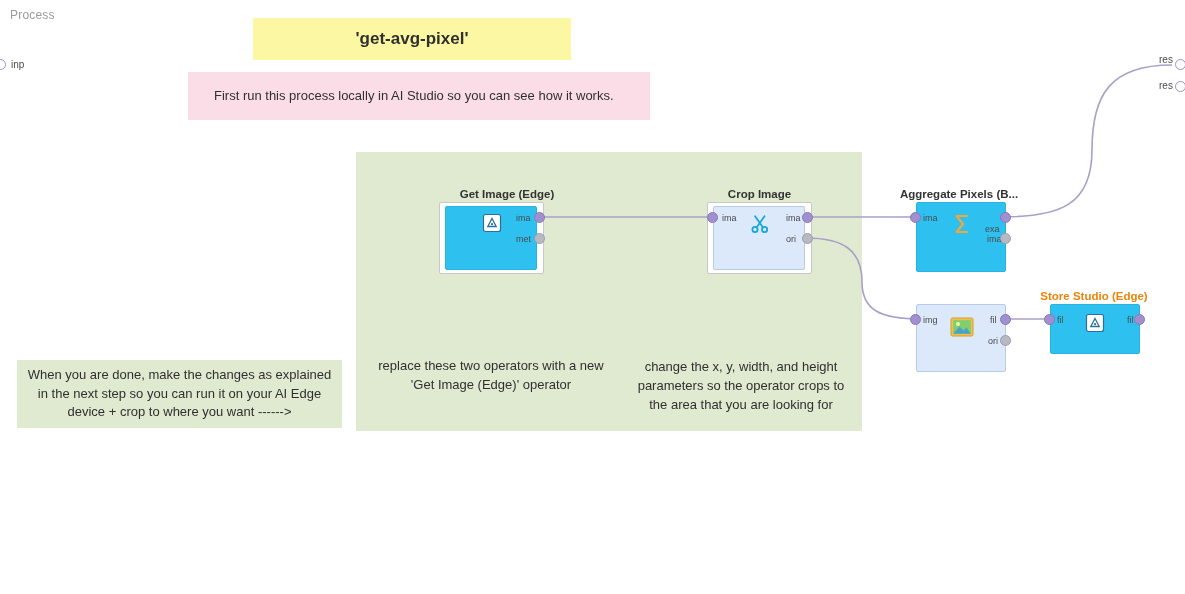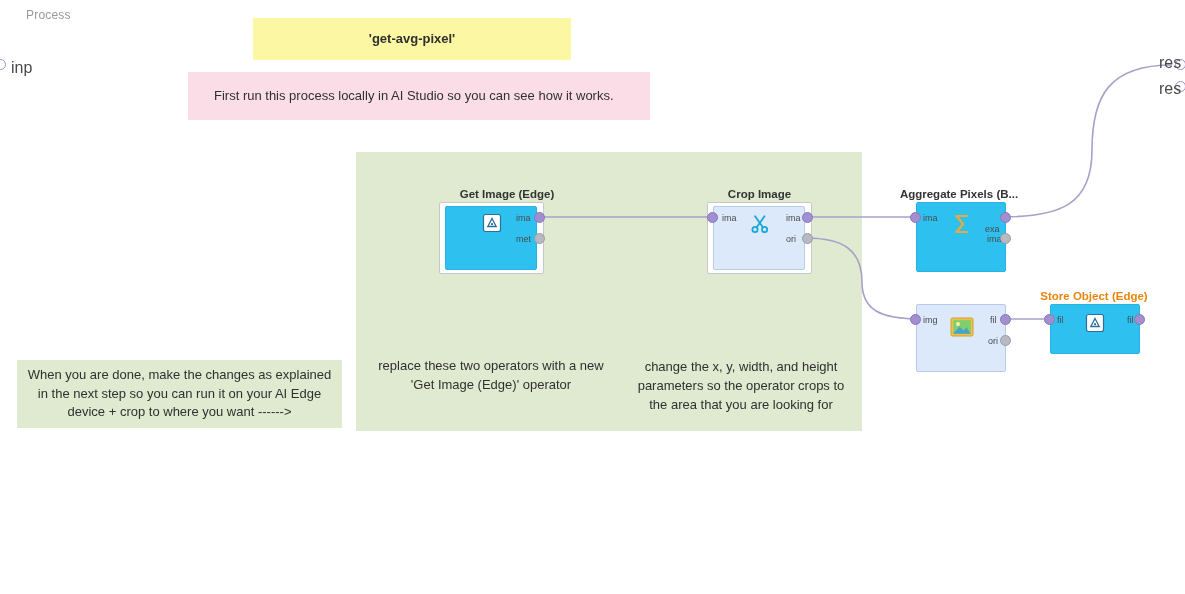--- a/index.html
+++ b/index.html
@@ -20,37 +20,36 @@
     inset: 0;
   }
   .abs { position: absolute; }
 
   
   #process-title {
     left: 10px; top: 8px;
     font-size: 12px;
     color: #9a9a9a;
     letter-spacing: 0.2px;
-    margin-left: 16px;
   }
 
   
   .note {
     box-sizing: border-box;
     font-size: 13px;
     line-height: 1.45;
     color: #303030;
   }
   #note-yellow {
     left: 253px; top: 18px;
     width: 318px; height: 42px;
     background: #fbf7a2;
     display: flex; align-items: center; justify-content: center;
     font-weight: bold;
-    font-size: 13px;
+    font-size: 17px;
   }
   #note-pink {
     left: 188px; top: 72px;
     width: 462px; height: 48px;
     background: #fadde6;
     display: flex; align-items: center;
     padding-left: 26px;
   }
   #note-green-left {
     left: 17px; top: 360px;
@@ -148,21 +147,21 @@
 
   svg.edges {
     position: absolute;
     left: 0; top: 0;
     width: 1185px; height: 594px;
     pointer-events: none;
   }
 
   .io-label {
     position: absolute;
-    font-size: 16px;
+    font-size: 10px;
     color: #4a4a4a;
   }
 </style>
 </head>
 <body>
 
 <div id="canvas">
 
   <div class="abs" id="process-title">Process</div>
 
@@ -256,21 +255,21 @@
       <path d="M3.2 17.8 L9.5 10.5 L13.5 14.5 L16.5 11.5 L20.8 17.8 Z" fill="#4aa2c9"></path>
     </svg>
   </div>
   <div class="port-label" style="left:923px; top:315px;text-align:right;">img</div>
   <div class="port-label" style="left:990px; top:315px;">fil</div>
   <div class="port-label" style="left:988px; top:336px;">ori</div>
   <div class="port" style="left:910px; top:314px;"></div>
   <div class="port" style="left:1000px; top:314px;"></div>
   <div class="port grey" style="left:1000px; top:335px;"></div>
 
-  <div class="node-title orange" style="left:1034px; top:290px; width:120px;">Store Object (Edge)</div>
+  <div class="node-title orange" style="left:1034px; top:290px; width:120px;">Store Studio (Edge)</div>
   <div class="node blue" style="left:1050px; top:304px; width:90px; height:50px;"></div>
   <div class="icon-box" style="left:1084px; top:312px; width:22px; height:22px;">
     <svg width="20" height="20" viewBox="0 0 20 20">
       <rect x="1.5" y="1.5" width="17" height="17" rx="2" fill="#ffffff" stroke="#2a6f9e" stroke-width="1.2"></rect>
       <path d="M10 5.5 L14.2 13.5 L5.8 13.5 Z" fill="none" stroke="#2a6f9e" stroke-width="1.3"></path>
       <circle cx="10" cy="11.2" r="1.1" fill="#2a6f9e"></circle>
     </svg>
   </div>
   <div class="port-label" style="left:1057px; top:315px;">fil</div>
   <div class="port-label" style="left:1127px; top:315px;">fil</div>

